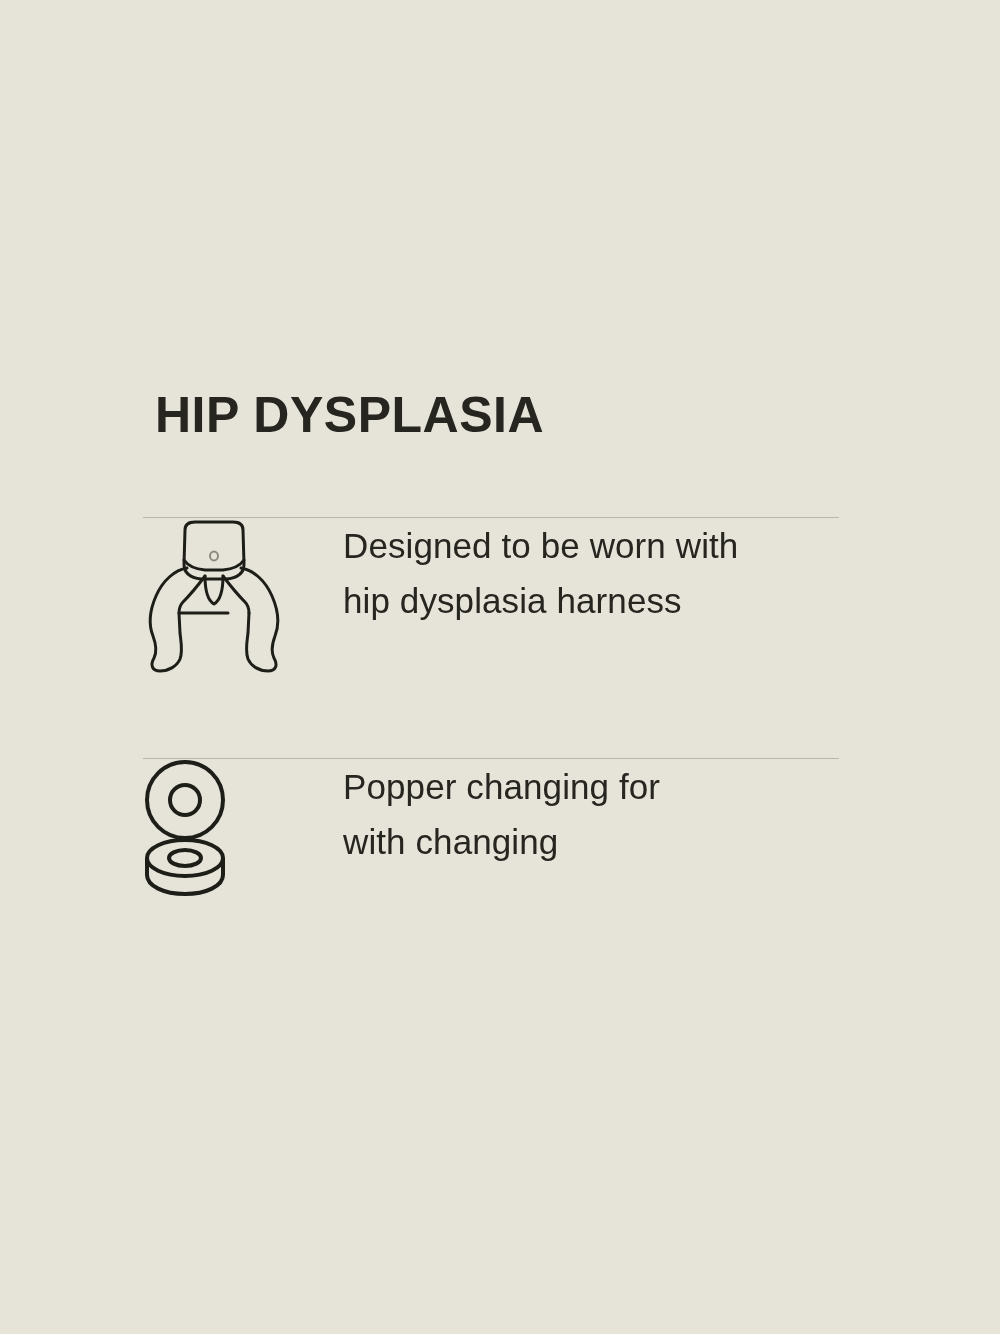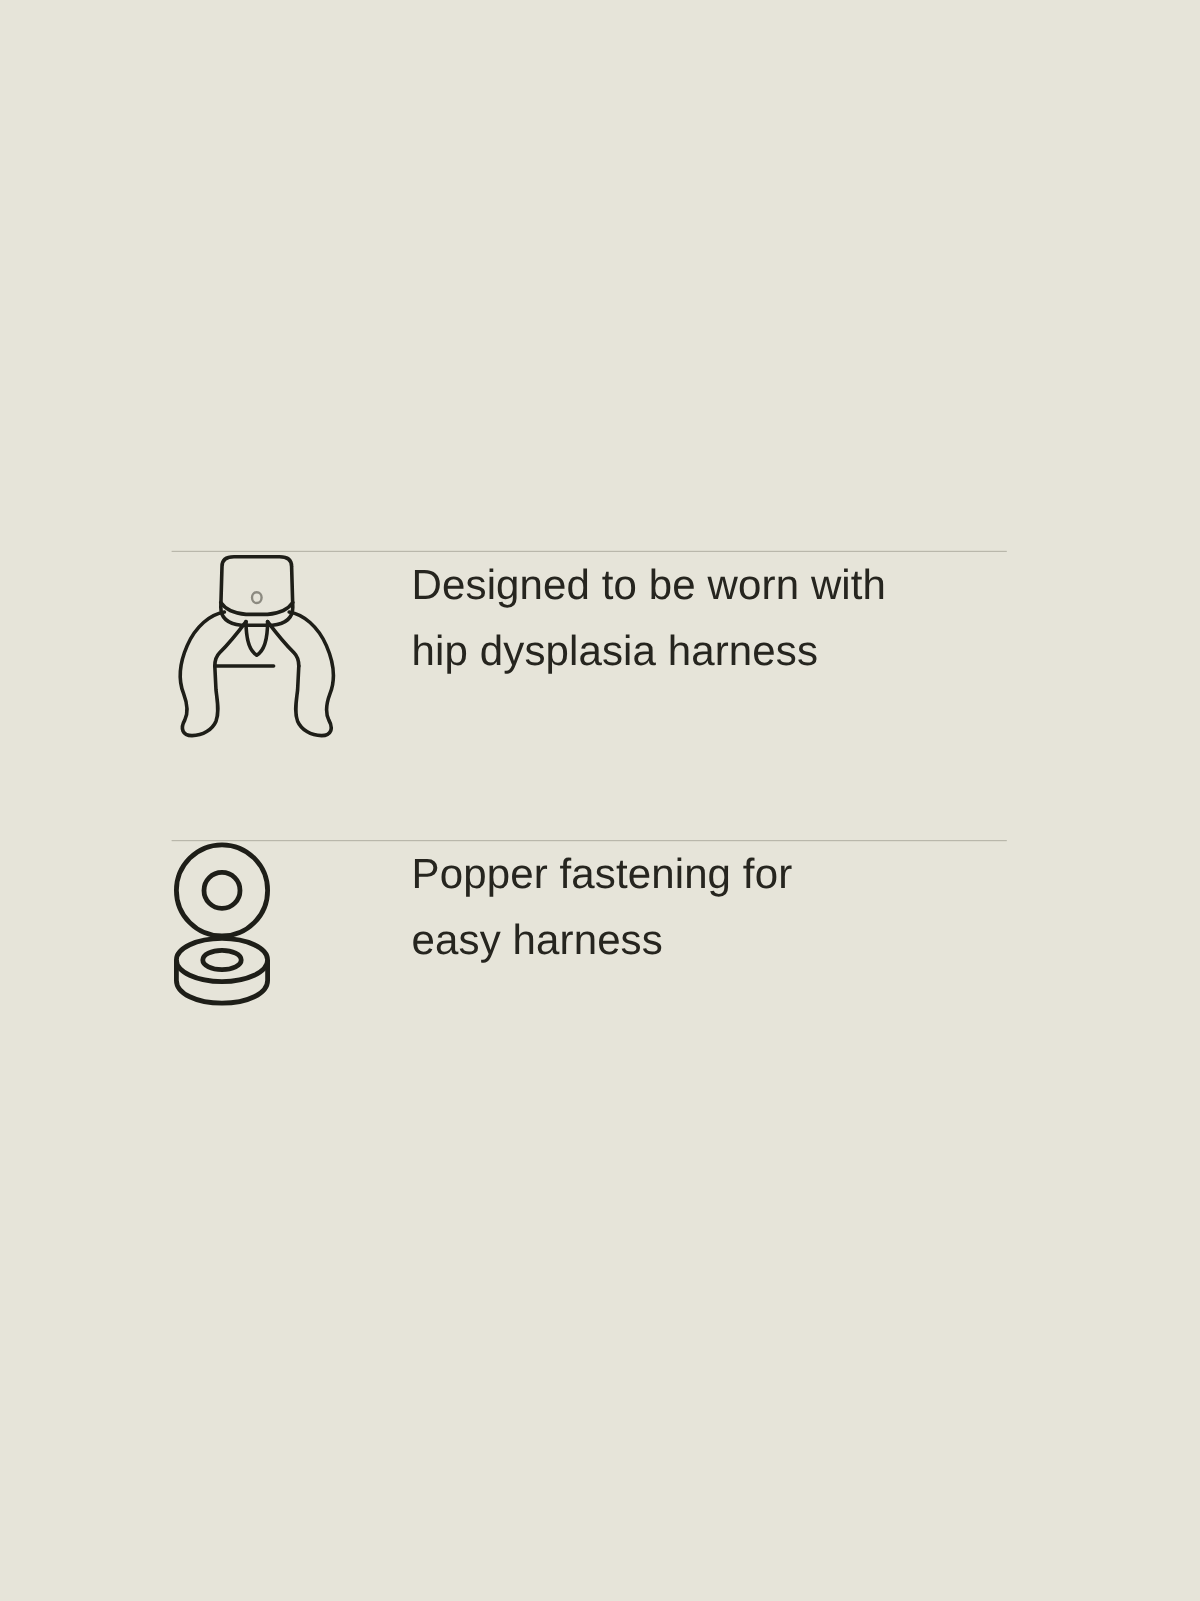--- a/index.html
+++ b/index.html
@@ -108,20 +108,21 @@
     fill: none;
     stroke: #1E1E18;
     stroke-width: 4;
   }
 </style>
 </head>
 <body>
 
 <div class="card">
 
+  <h1 class="title">HIP DYSPLASIA</h1>
 
   <div class="divider divider-top"></div>
 
   <div class="feature-row feature-row-1">
 
     <div class="feature-icon">
       <svg width="140" height="158" viewBox="0 0 140 158" aria-hidden="true">
 
         <path class="icon-stroke" d="M42 12
                  C 42 6, 46 4, 52 4
@@ -196,18 +197,18 @@
                  C 63 135, 80 127, 80 116
                  L 80 99"></path>
 
         <ellipse class="icon-stroke-ring" cx="42" cy="99" rx="38" ry="18"></ellipse>
 
         <ellipse class="icon-stroke-ring" cx="42" cy="99" rx="16" ry="8"></ellipse>
       </svg>
     </div>
 
     <div class="feature-text">
-      <span class="line">Popper fastening for</span>
-      <span class="line">easy harness</span>
+      <span class="line">Popper changing for</span>
+      <span class="line">with changing</span>
     </div>
   </div>
 
 </div>
 
 </body></html>

